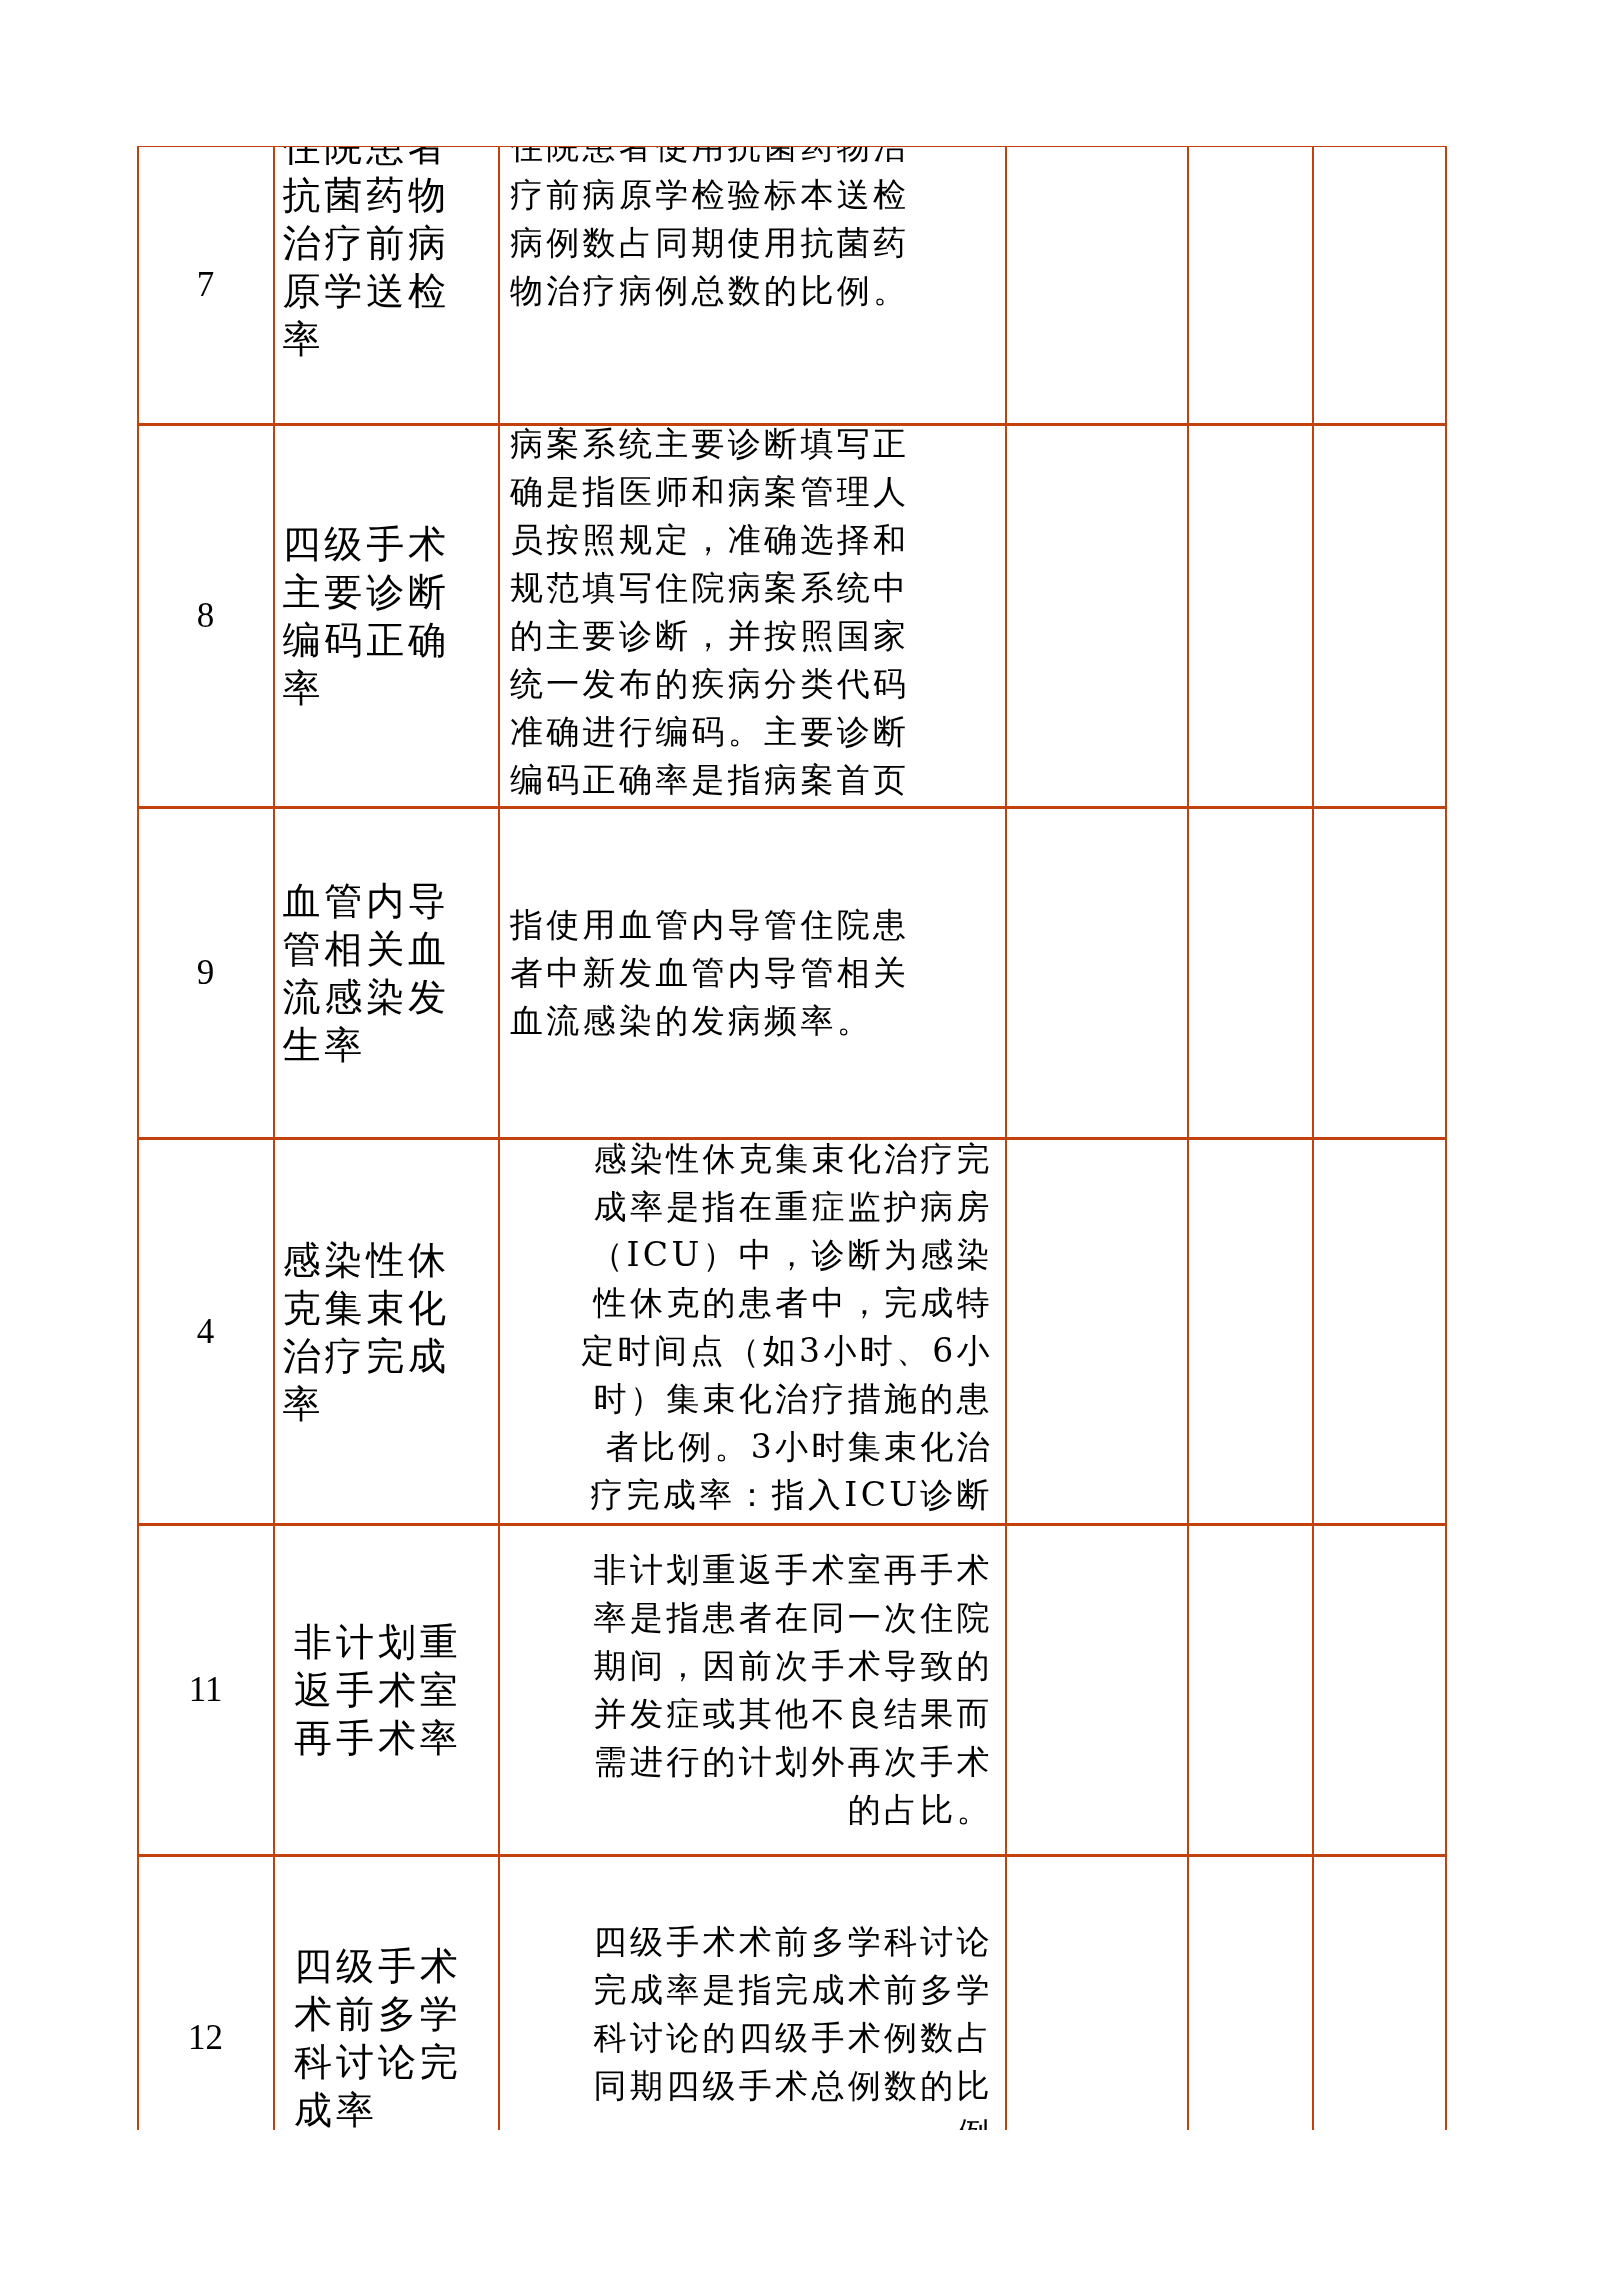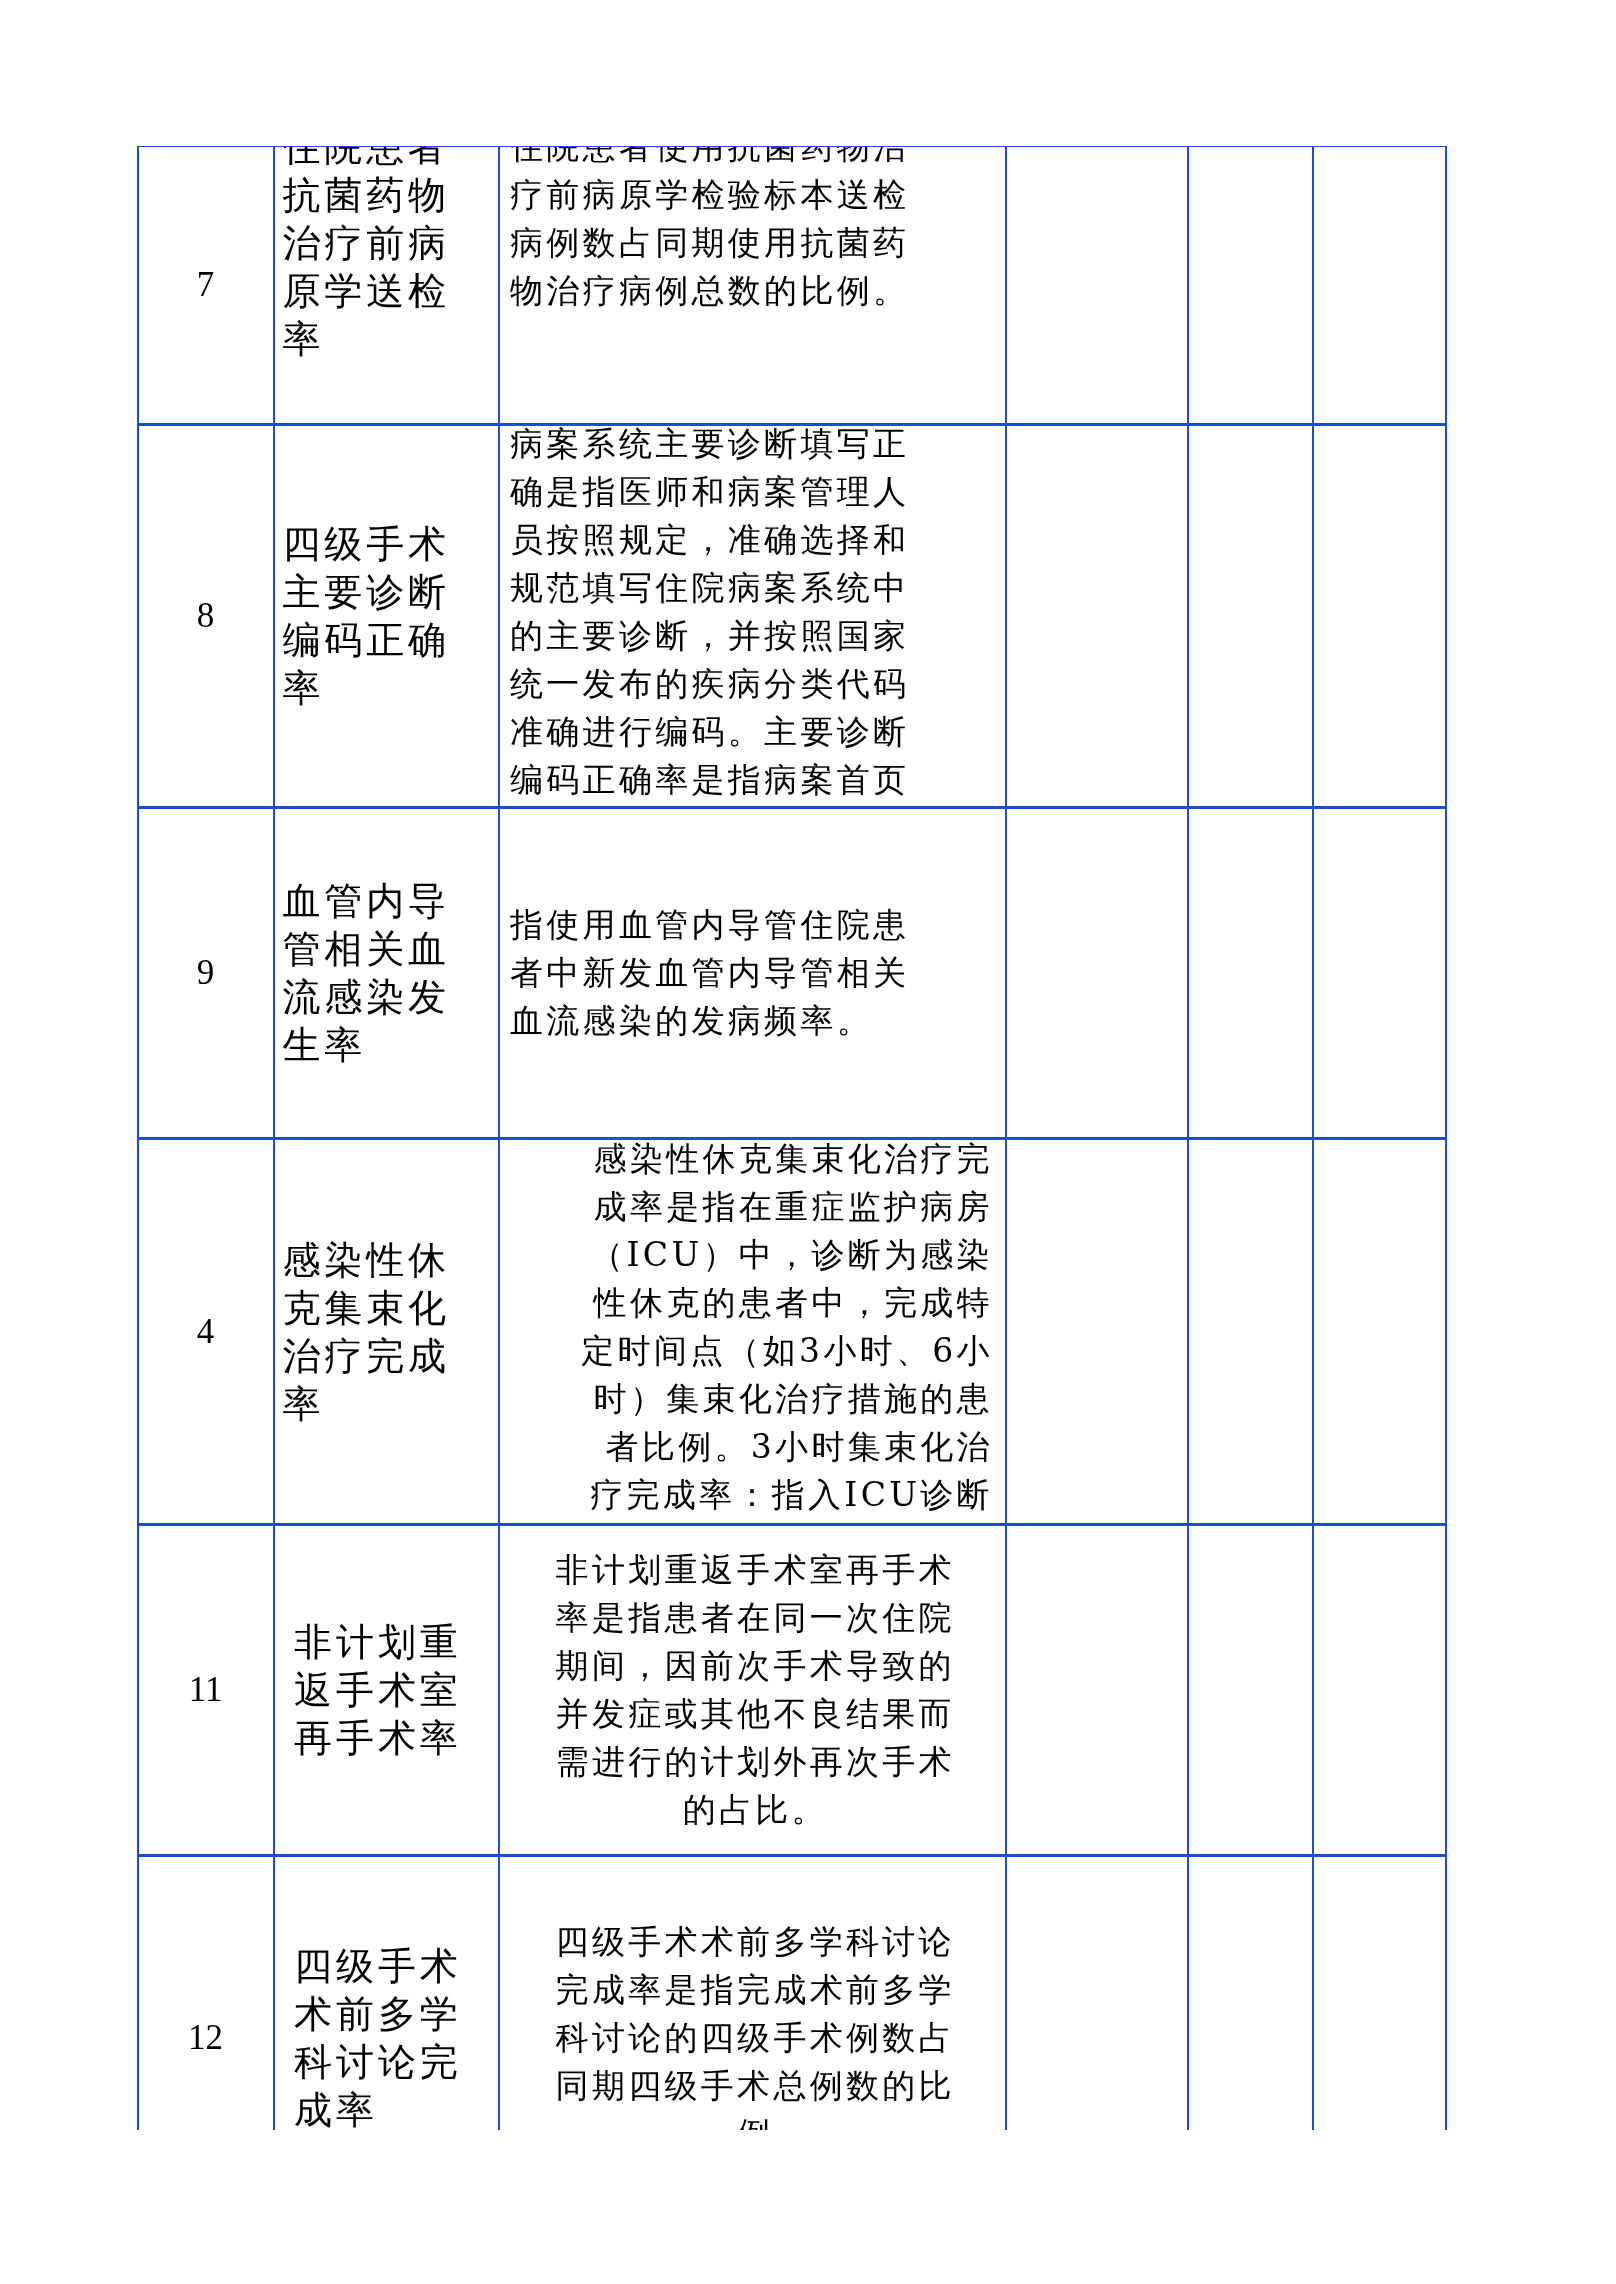--- a/index.html
+++ b/index.html
@@ -1,29 +1,29 @@
 <!DOCTYPE html>
 <html style="font-size:10.4px"><head>
   <meta charset="utf-8">
   <style>
     html, body { margin: 0; padding: 0; background: #ffffff; }
     body { width: 1616px; height: 2284px; position: relative; overflow: hidden;
            font-family: "DejaVu Serif", "Liberation Serif", serif; color: #000; }
     .page { position: absolute; left: 0; top: 0; width: 1616px; height: 2284px; background:#fff; }
     .clip { position: absolute; left: 134px; top: 146px; width: 1316px; height: 1984px; overflow: hidden; }
     table { border-collapse: collapse; table-layout: fixed; position: absolute; left: 2.6px; top: -1.3px; }
-    td { border: 2px solid #1d4ed8; padding: 0; vertical-align: middle; overflow: hidden; }
+    td { border: 2px solid #c2410c; padding: 0; vertical-align: middle; overflow: hidden; }
     tr.row td { border-bottom-width: 3.3px; }
     .c-no { width: 134px; text-align: center; font-size: 35px; font-family: "Liberation Serif", "DejaVu Serif", serif; }
     .c-name { width: 223px; font-size: 38px; line-height: 48px; }
     .c-name .inner { padding: 0 9px 0 7.8px; letter-spacing: 3.9px; }
     .c-name.center .inner { text-align: left; padding-left: 19.5px; padding-right: 13px; }
     .c-desc { width: 505px; font-size: 33px; line-height: 48px; }
     .c-desc .inner { padding: 0 11.7px 0 10.4px; letter-spacing: 3.3px; }
-    .c-desc.center .inner { text-align: center; padding: 0 11.7px 0 18px; }
+    .c-desc.center .inner { text-align: right; padding: 0 11.7px 0 18px; }
     .c-e1 { width: 180px; }
     .c-e2 { width: 123px; }
     .c-e3 { width: 131px; }
     .top-clip { margin-top: -23.5px; }
   </style>
 </head>
 <body>
 
 <div class="page">
   <div class="clip">

